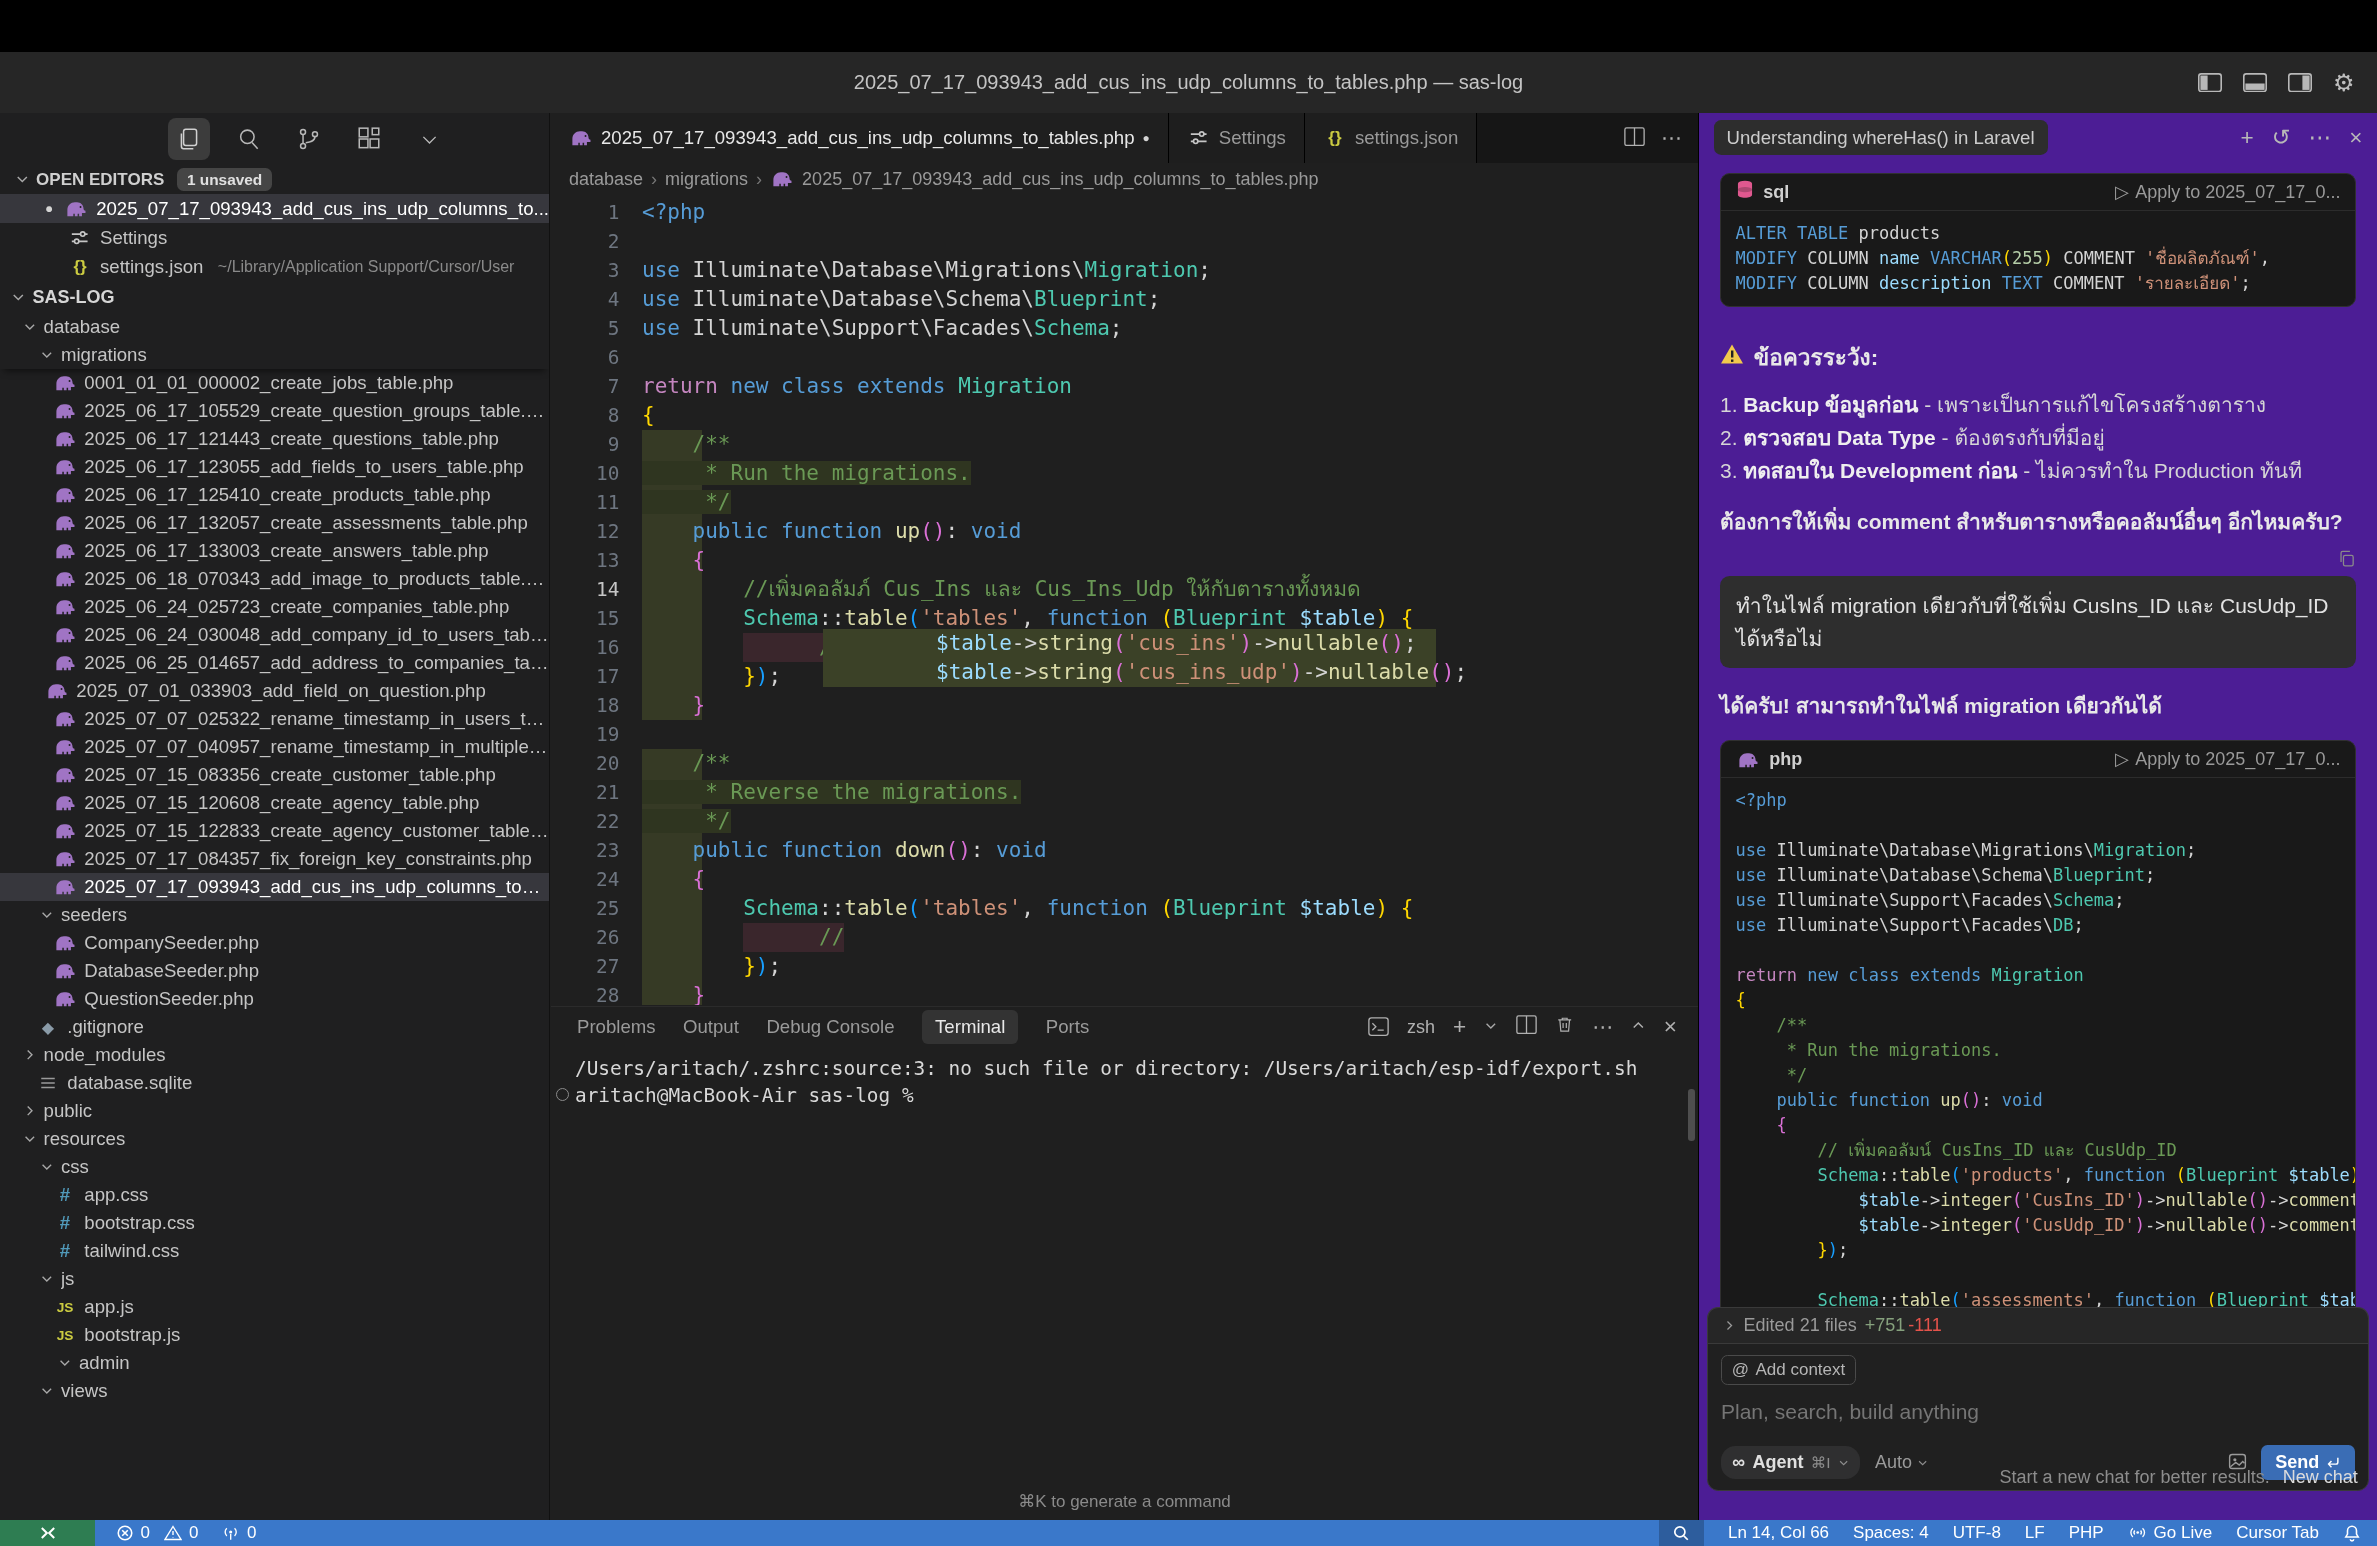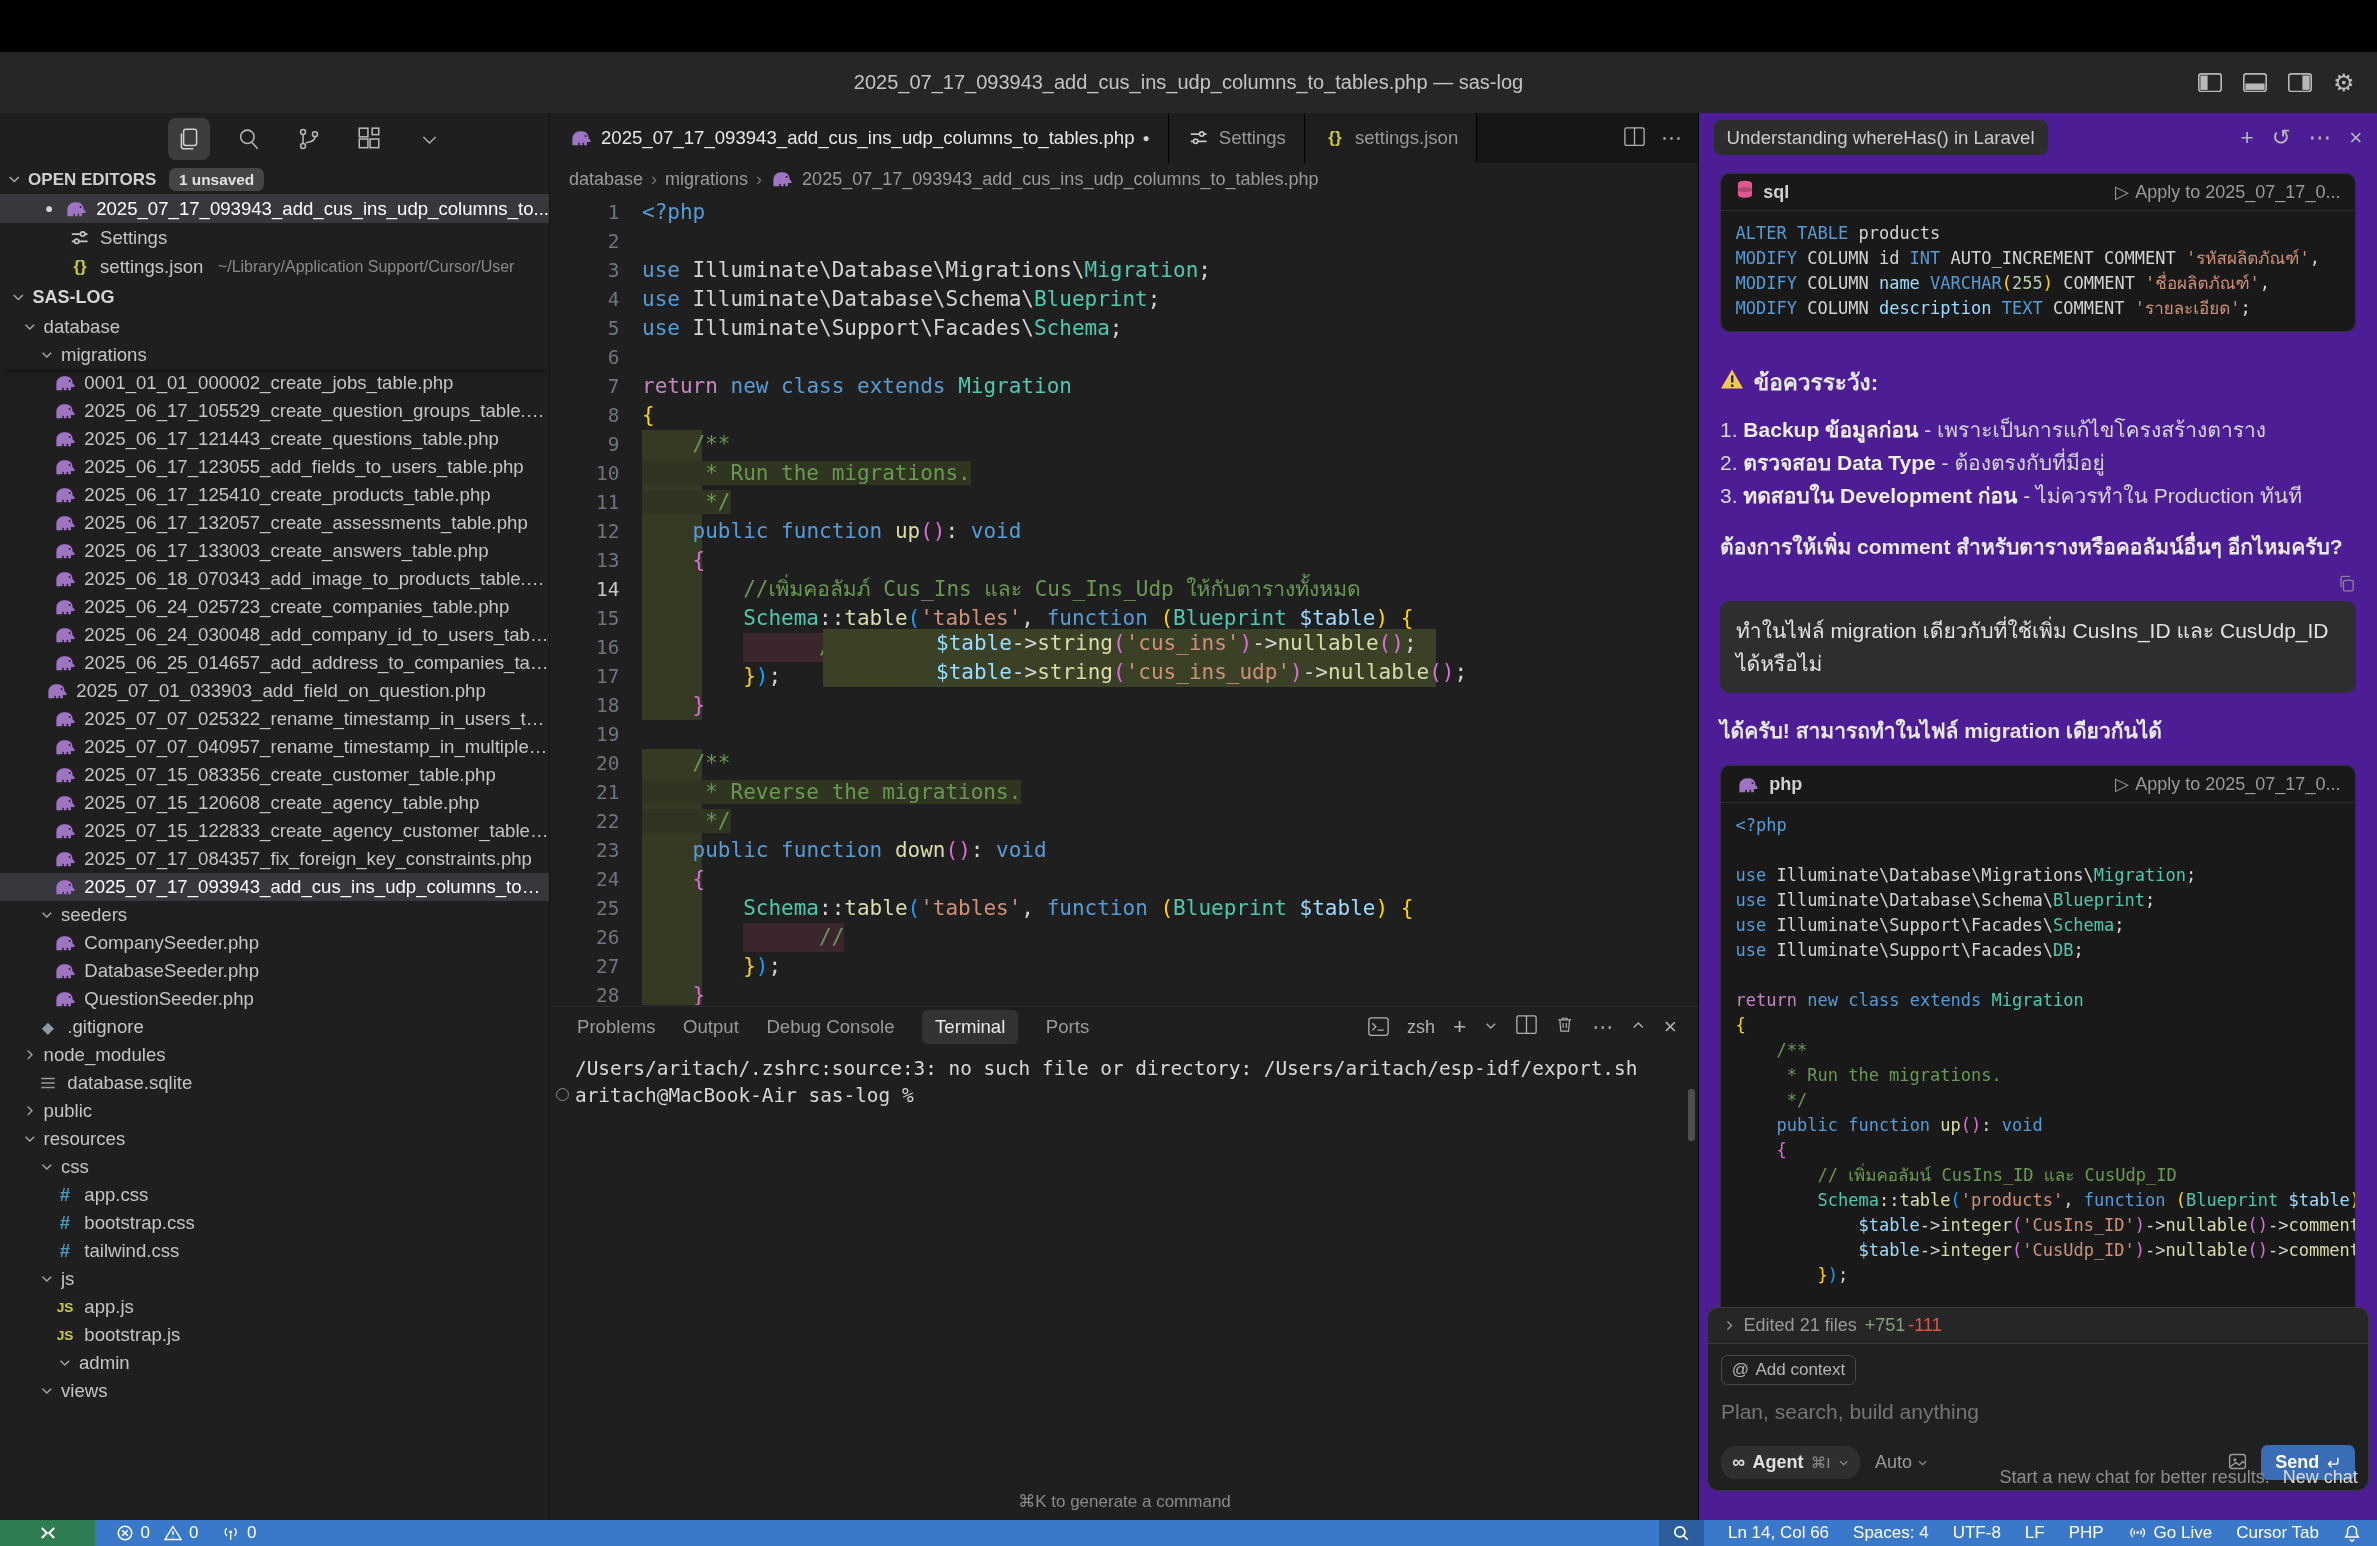--- a/index.html
+++ b/index.html
@@ -16,21 +16,21 @@
 
   
   .sidebar{position:absolute;left:0;top:113px;width:550px;height:1407px;background:#1f1f20;border-right:0.8px solid #111;display:flex;flex-direction:column;overflow:hidden}
   .editorcol{position:absolute;left:551px;top:113px;width:1147px;height:1407px;background:#1f1f1f}
   .chat{position:absolute;left:1698px;top:113px;width:679px;height:1407px;background:#4c1d95;border-left:0.8px solid #000;overflow:hidden}
 
   
   .activity{height:52px;display:flex;align-items:center;gap:18px;padding-left:168px;flex:none}
   .act-ic{width:42px;height:42px;display:flex;align-items:center;justify-content:center;border-radius:8px;color:#c0c0c0}
   .act-ic.active{background:#3c3c3c}
-  .sec-head{height:29px;display:flex;align-items:center;padding-left:7px;gap:6.5px;font-weight:bold;font-size:17px;color:#cfcfcf;flex:none}
+  .sec-head{height:29px;display:flex;align-items:center;padding-left:15px;gap:6.5px;font-weight:bold;font-size:17px;color:#cfcfcf;flex:none}
   .badge{background:#454545;color:#e0e0e0;font-weight:bold;font-size:15.4px;padding:2.4px 9.7px;border-radius:6.5px;margin-left:6.5px}
   .oe-list{flex:none}
   .oe-row{height:29px;display:flex;align-items:center;font-size:18.6px;color:#c5c5c5;padding-left:42px;gap:8px}
   .oe-row.sel{background:#37373d;color:#fff}
   .oe-dot{width:18px;font-size:13.7px;color:#d4d4d4;text-align:center}
   .oe-desc{color:#8a8a8a;font-size:16px;margin-left:6.5px;white-space:nowrap}
   .saslog-head{height:32px;display:flex;align-items:center;gap:6.5px;padding-left:11.3px;font-weight:bold;font-size:18px;color:#d6d6d6;flex:none}
   .tree{flex:1 1 auto;overflow:hidden}
   .trow{height:28px;display:flex;align-items:center;gap:7.3px;font-size:18.6px;color:#c5c5c5;white-space:nowrap;cursor:default}
   .trow.sel{background:#37373d;color:#fff}
@@ -808,21 +808,20 @@
                 <ellipse cx="10" cy="11" rx="8" ry="3" fill="#191919" opacity=".25"></ellipse>
               </svg></span>
           <span>sql</span>
           <span class="apply">
               <span>▷</span>
               <span>Apply to 2025_07_17_0...</span>
             </span>
         </div>
         <div class="ccode" id="sql-code">
             <div class="cc-line"><span class="t-k">ALTER</span><span class="t-d"> </span><span class="t-k">TABLE</span><span class="t-d"> products</span></div>
-            <div class="cc-line"><span class="t-k">MODIFY</span><span class="t-d"> COLUMN id </span><span class="t-k">INT</span><span class="t-d"> AUTO_INCREMENT COMMENT </span><span class="t-str">'รหัสผลิตภัณฑ์'</span><span class="t-d">,</span></div>
             <div class="cc-line"><span class="t-k">MODIFY</span><span class="t-d"> COLUMN </span><span class="t-var">name</span><span class="t-d"> </span><span class="t-k">VARCHAR</span><span class="t-b1">(</span><span class="t-num">255</span><span class="t-b1">)</span><span class="t-d"> COMMENT </span><span class="t-str">'ชื่อผลิตภัณฑ์'</span><span class="t-d">,</span></div>
             <div class="cc-line"><span class="t-k">MODIFY</span><span class="t-d"> COLUMN </span><span class="t-var">description</span><span class="t-d"> </span><span class="t-k">TEXT</span><span class="t-d"> COMMENT </span><span class="t-str">'รายละเอียด'</span><span class="t-d">;</span></div>
           </div>
       </div>
 
       <div class="chat-h">
         <span><svg width="24" height="22" viewBox="0 0 24 21">
               <path d="M12 1 L23 20 H1 Z" fill="#f2c94c"></path>
               <rect x="11" y="7" width="2.4" height="7" fill="#222"></rect>
               <rect x="11" y="16" width="2.4" height="2.4" fill="#222"></rect>

